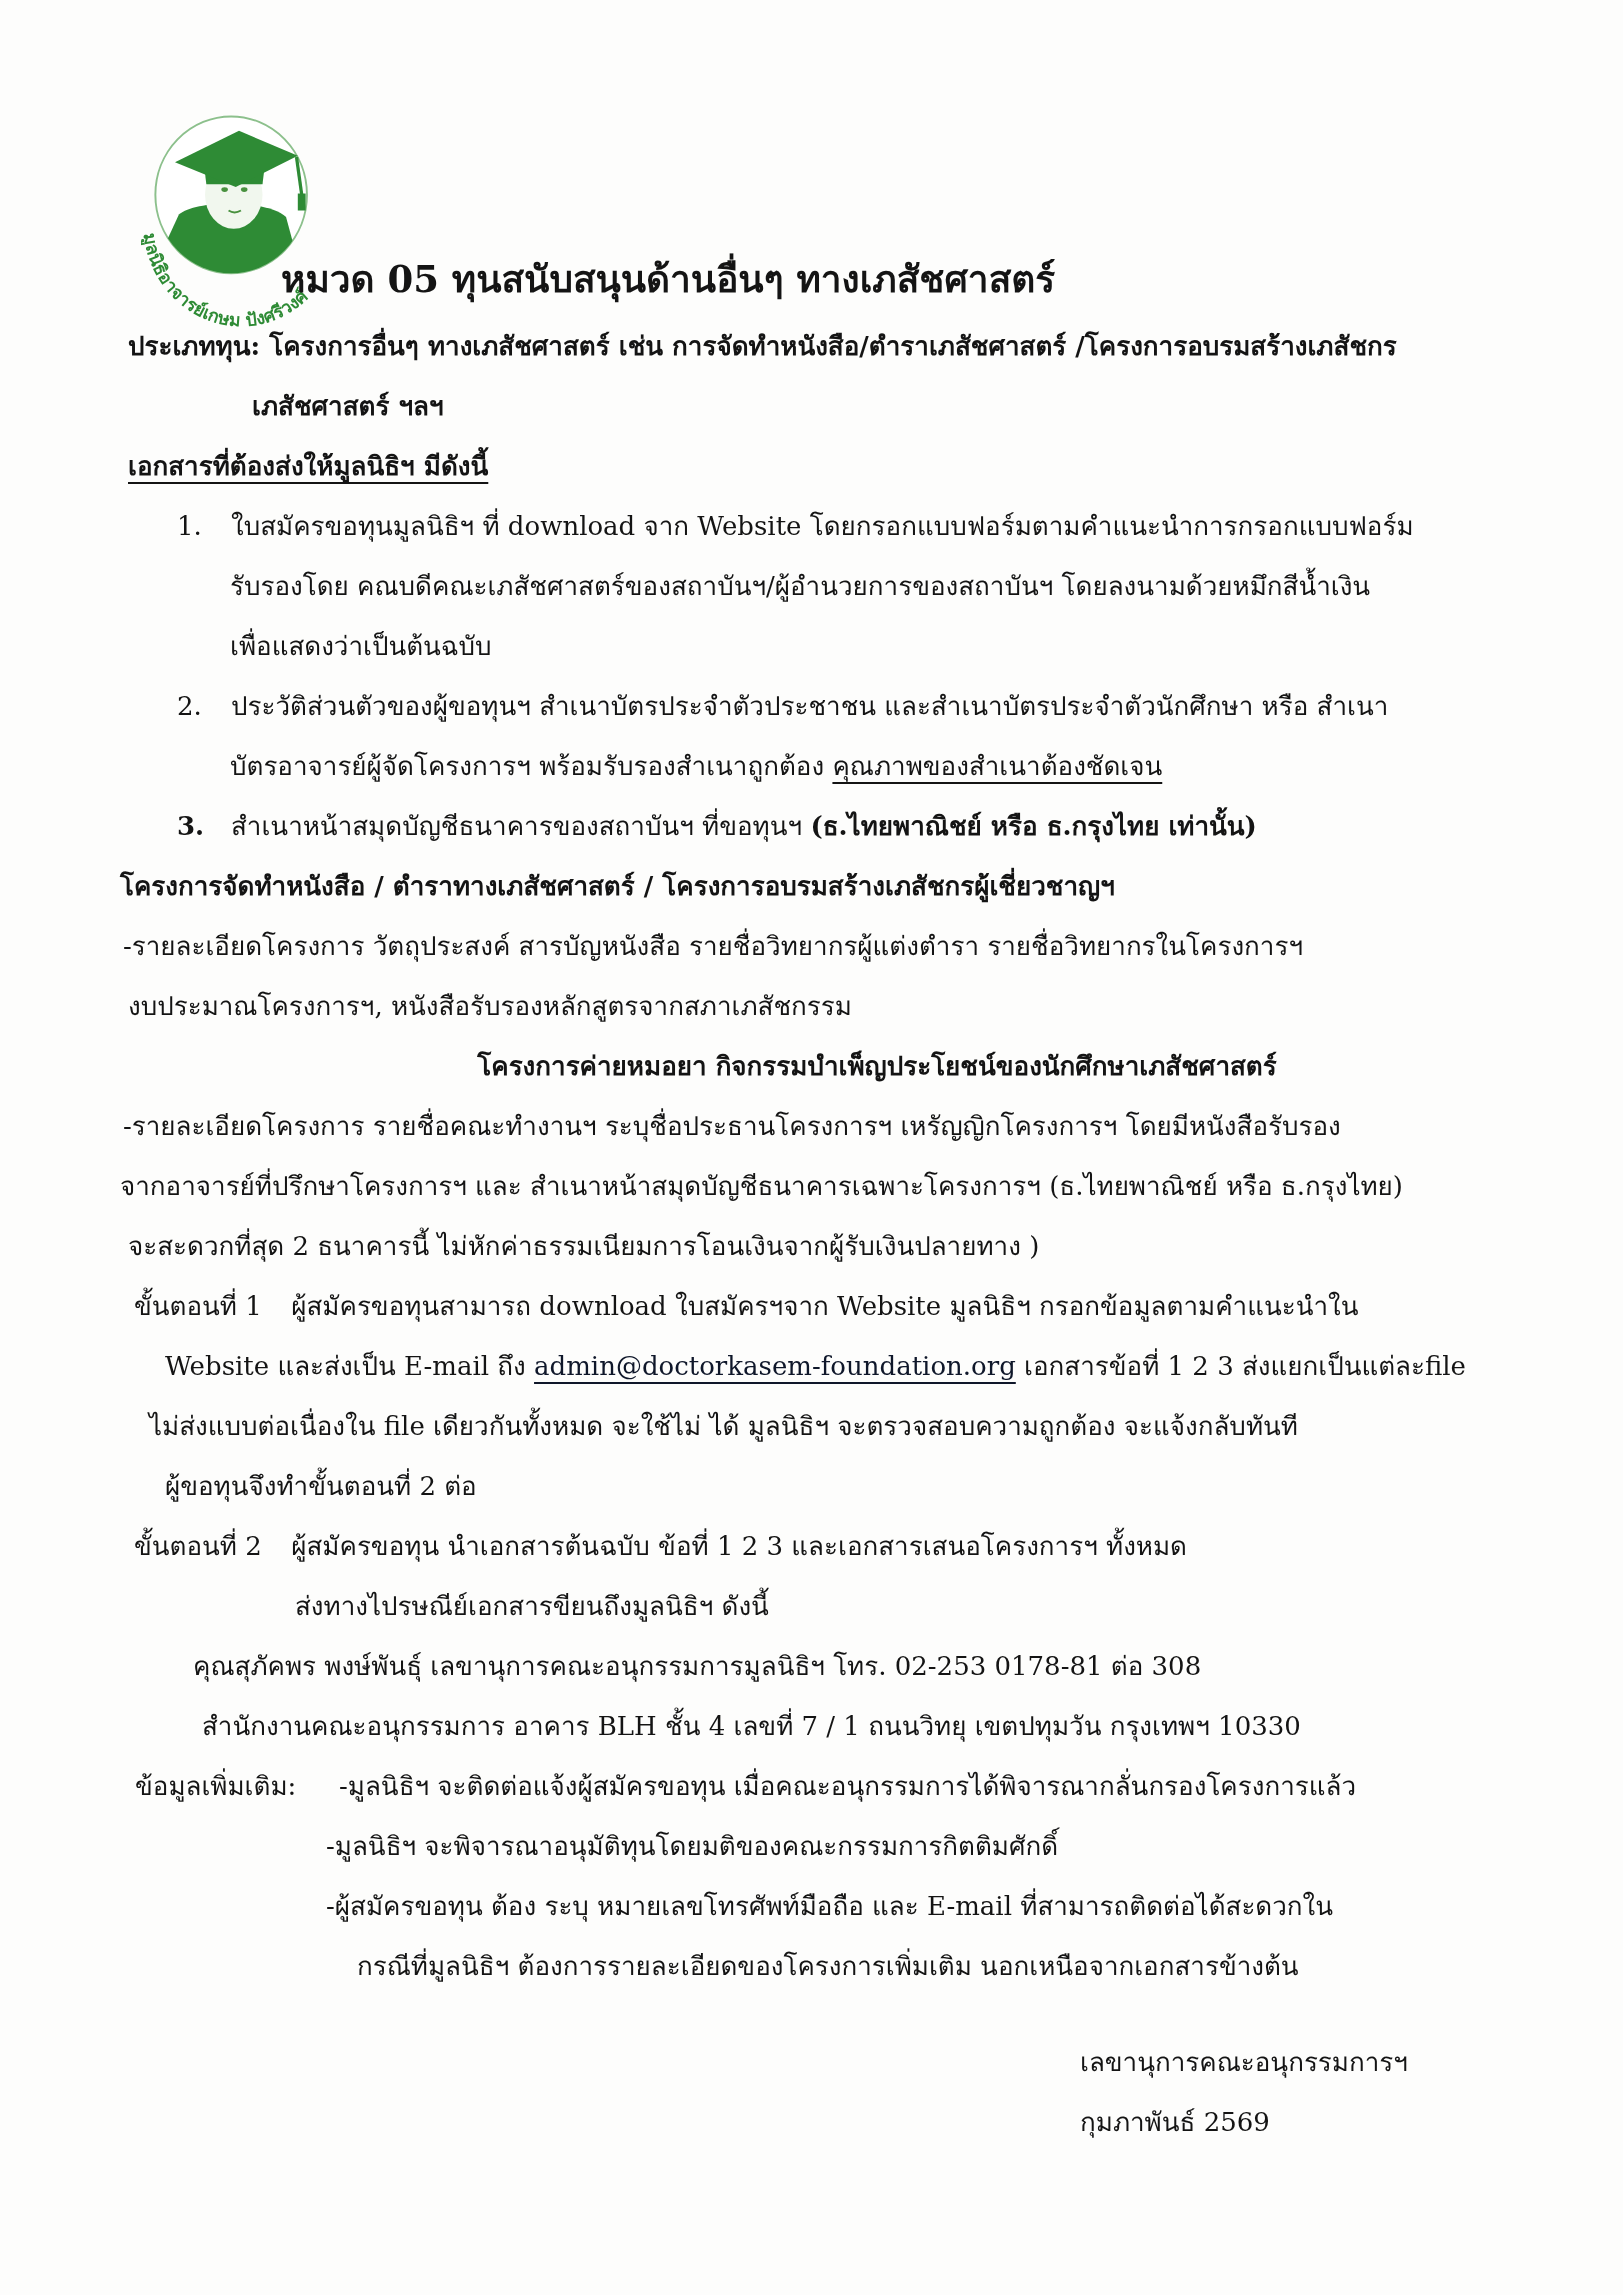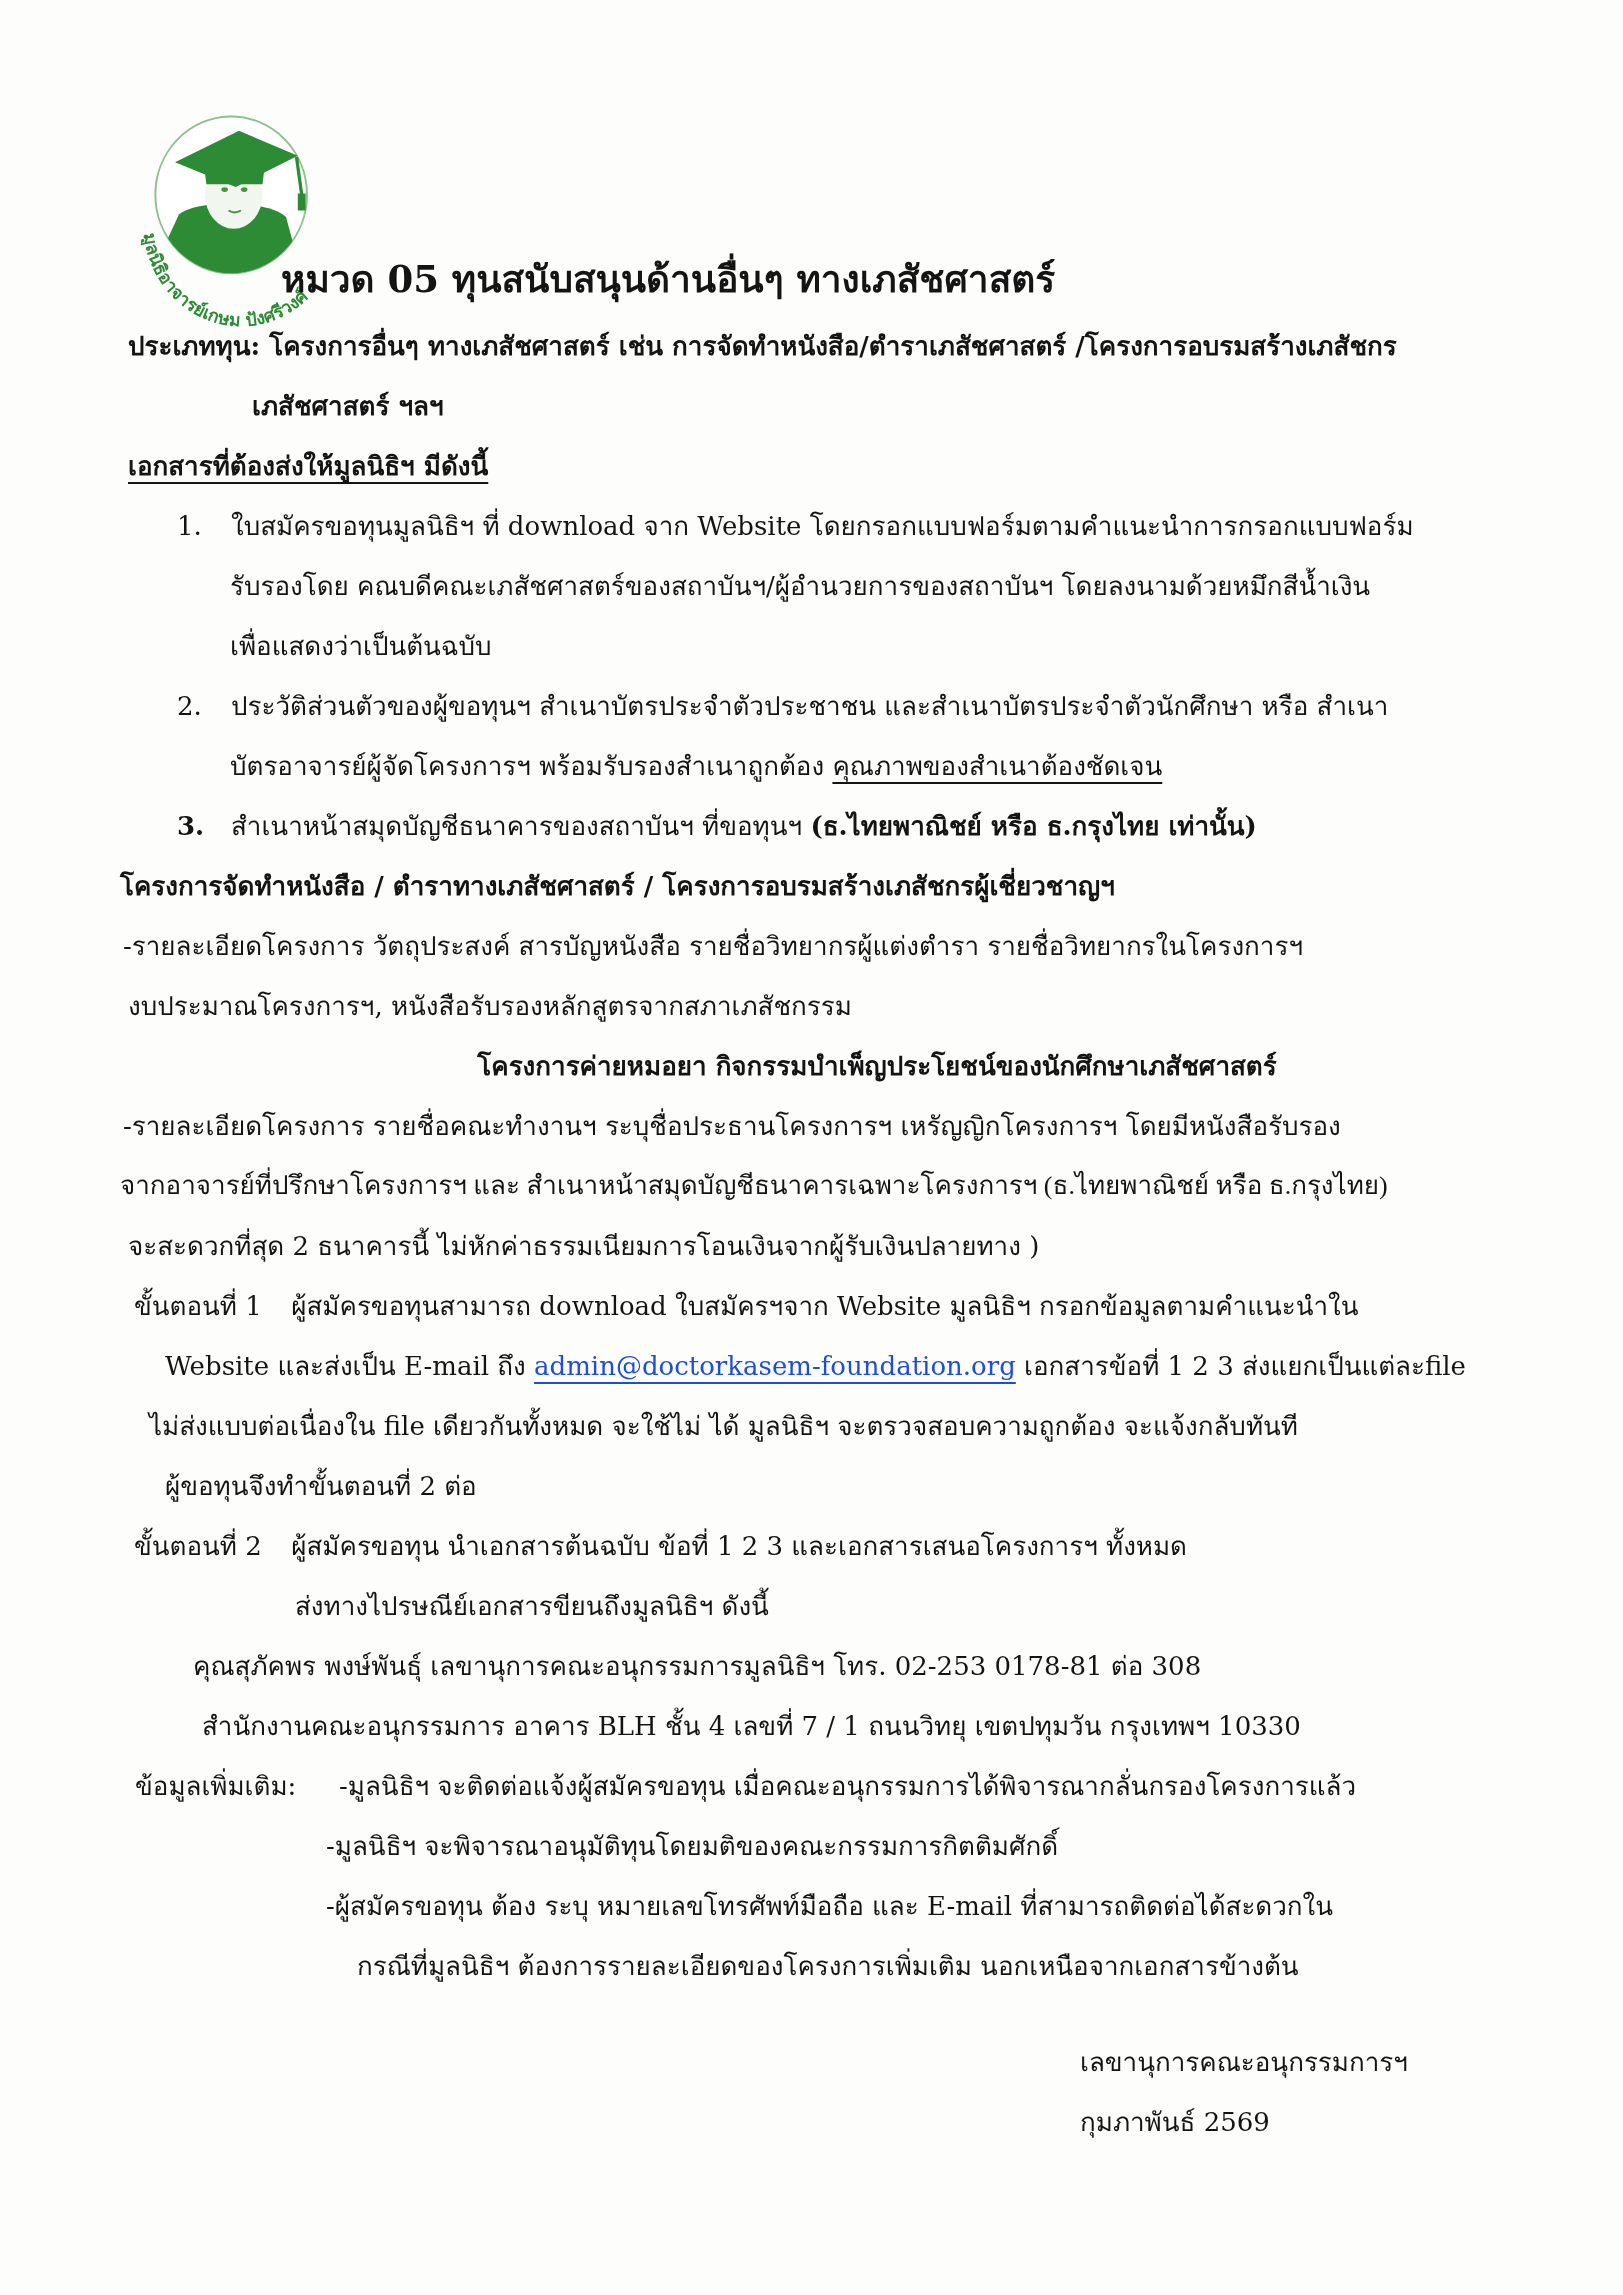--- a/index.html
+++ b/index.html
@@ -42,42 +42,42 @@
   }
   .b  { font-weight: bold; }
   .ul { text-decoration: underline; text-decoration-thickness: 2px; text-underline-offset: 6.5px; }
   .num {
     display: inline-block;
     width: 54px;
     font-weight: normal;
   }
   .num.b { font-weight: bold; }
   .email-link {
-    color: #1d4ed8;
+    color: #0f172a;
     text-decoration: underline;
     text-decoration-thickness: 2px;
     text-underline-offset: 6.5px;
     cursor: pointer;
   }
   .inline-label { display: inline-block; }
   .info-label { display: inline-block; width: 204px; }
   .step-label { margin-right: 29.5px; }
   .spacer { height: 36px; }
   
   .in-fund1 { margin-left: 128px; }
   .in-fund2 { margin-left: 252px; }
   .in-head  { margin-left: 128px; }
   .in-item  { margin-left: 177px; }
   .in-itemc { margin-left: 230px; }
   .in-secAh { margin-left: 120px; }
   .in-secA1 { margin-left: 123px; }
   .in-secA2 { margin-left: 128px; }
   .in-secBh { margin-left: 131px; text-align: center; }
   .in-secB1 { margin-left: 123px; }
-  .in-secB2 { margin-left: 120px; font-family: Liberation Serif, serif; }
+  .in-secB2 { margin-left: 120px; }
   .in-secB3 { margin-left: 128px; }
   .in-step  { margin-left: 134px; }
   .in-s1b   { margin-left: 165px; }
   .in-s1c   { margin-left: 149px; }
   .in-s1d   { margin-left: 165px; }
   .in-s2b   { margin-left: 295px; }
   .in-con1  { margin-left: 193px; }
   .in-con2  { margin-left: 202px; }
   .in-info1 { margin-left: 135px; }
   .in-info2 { margin-left: 326px; }

